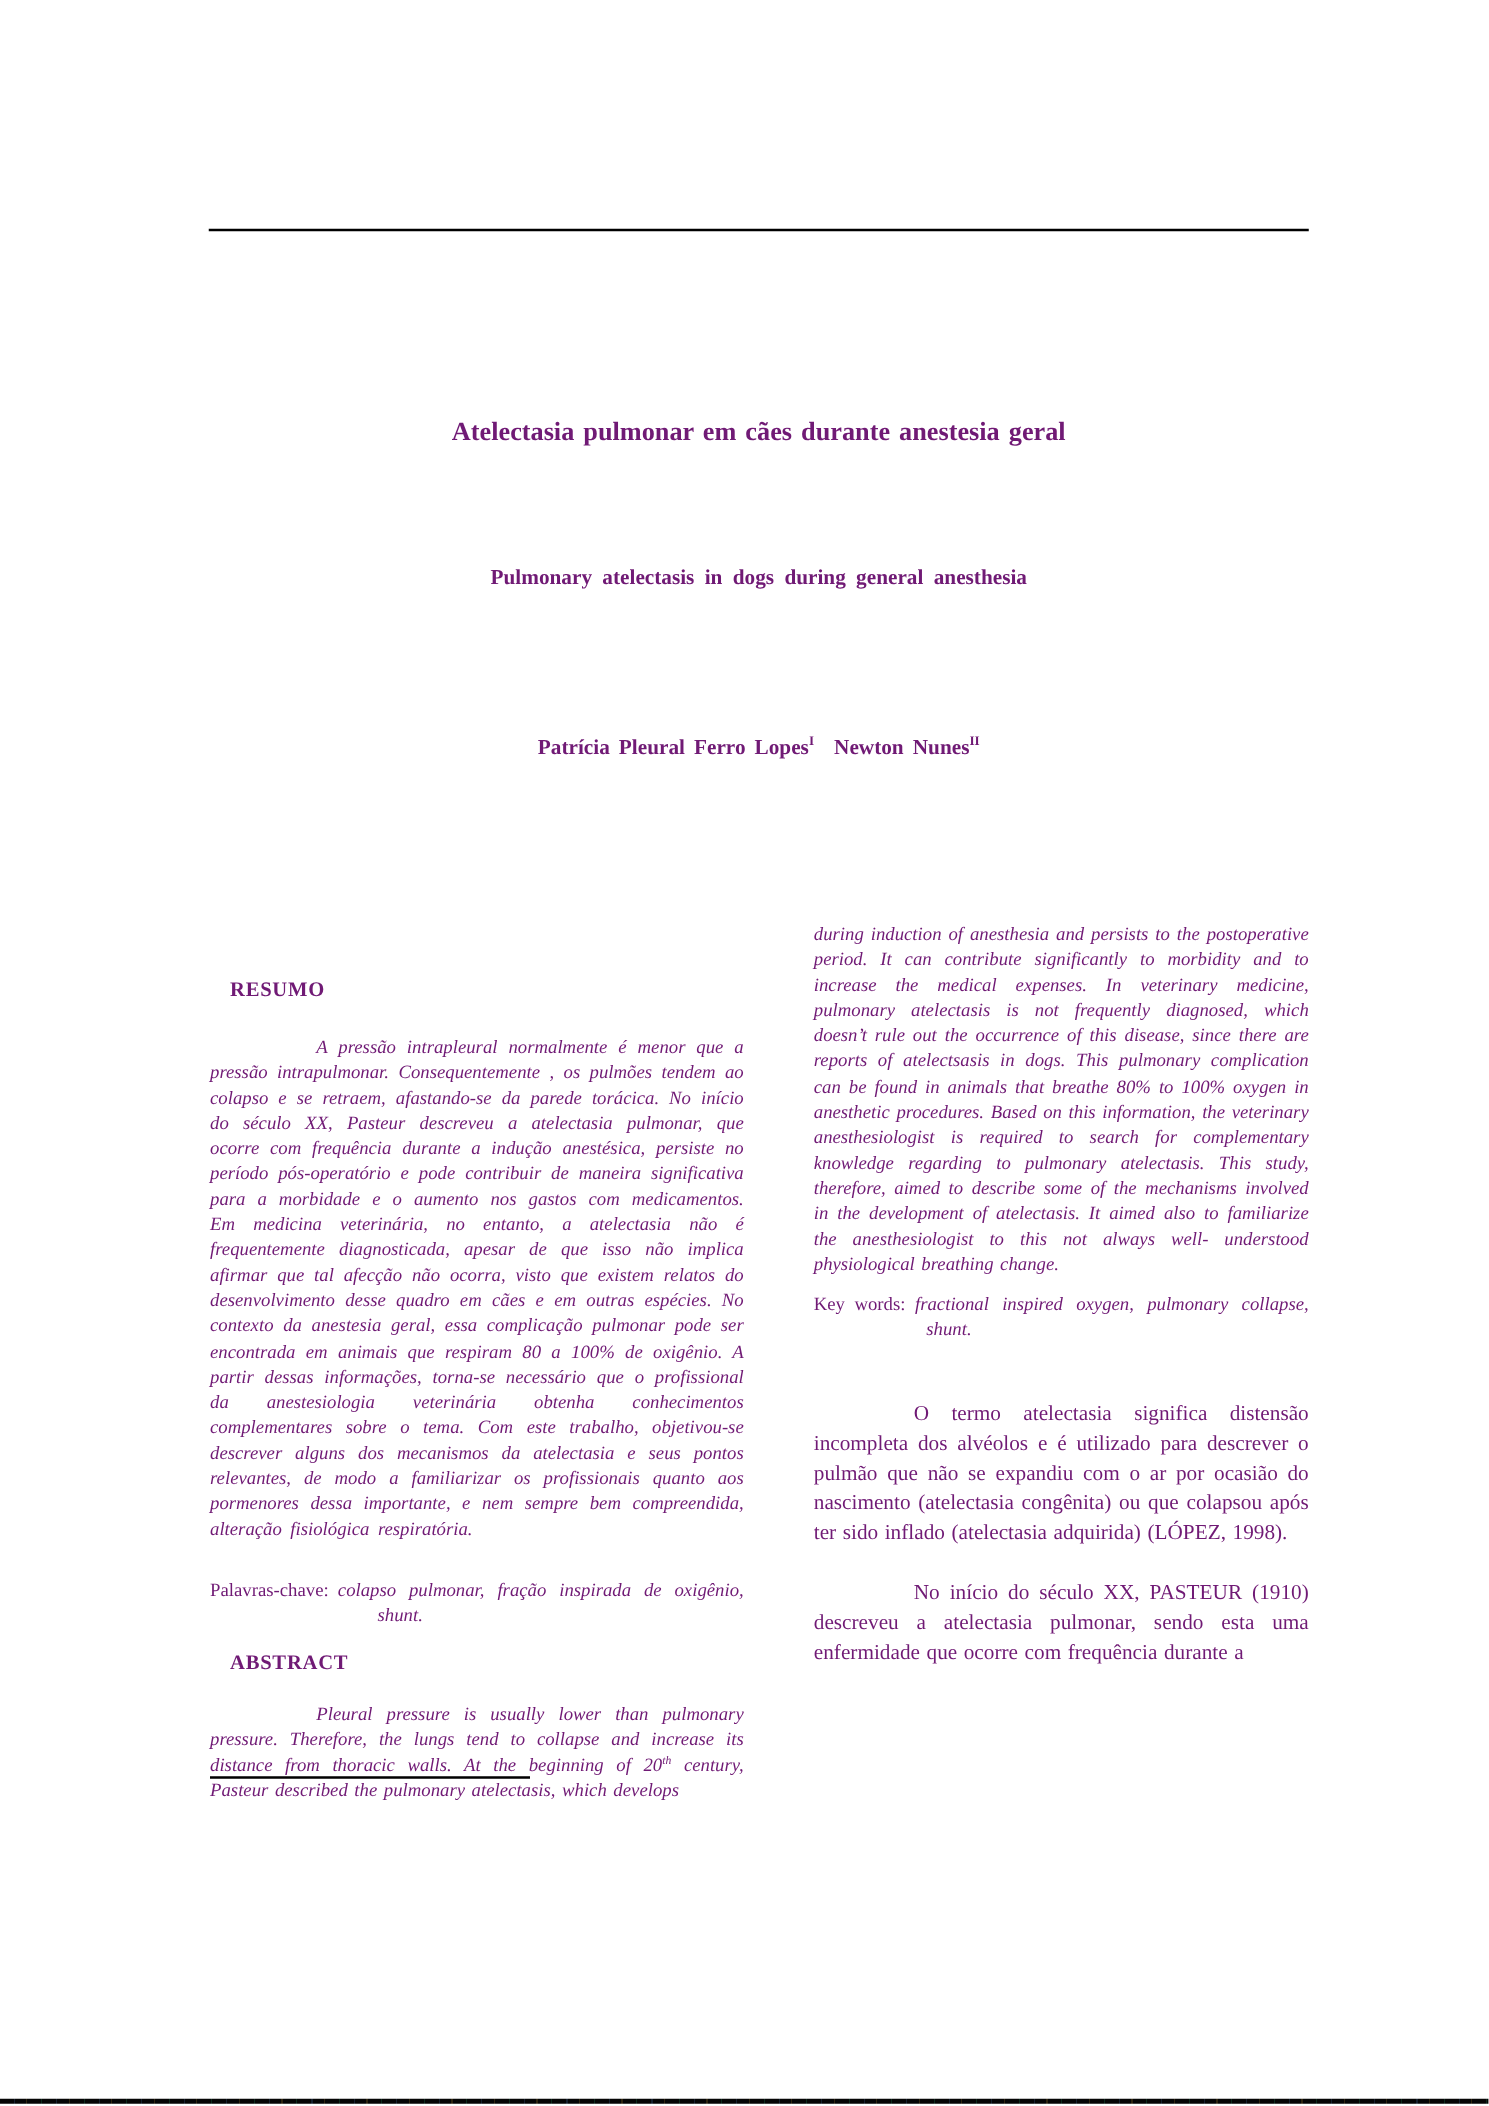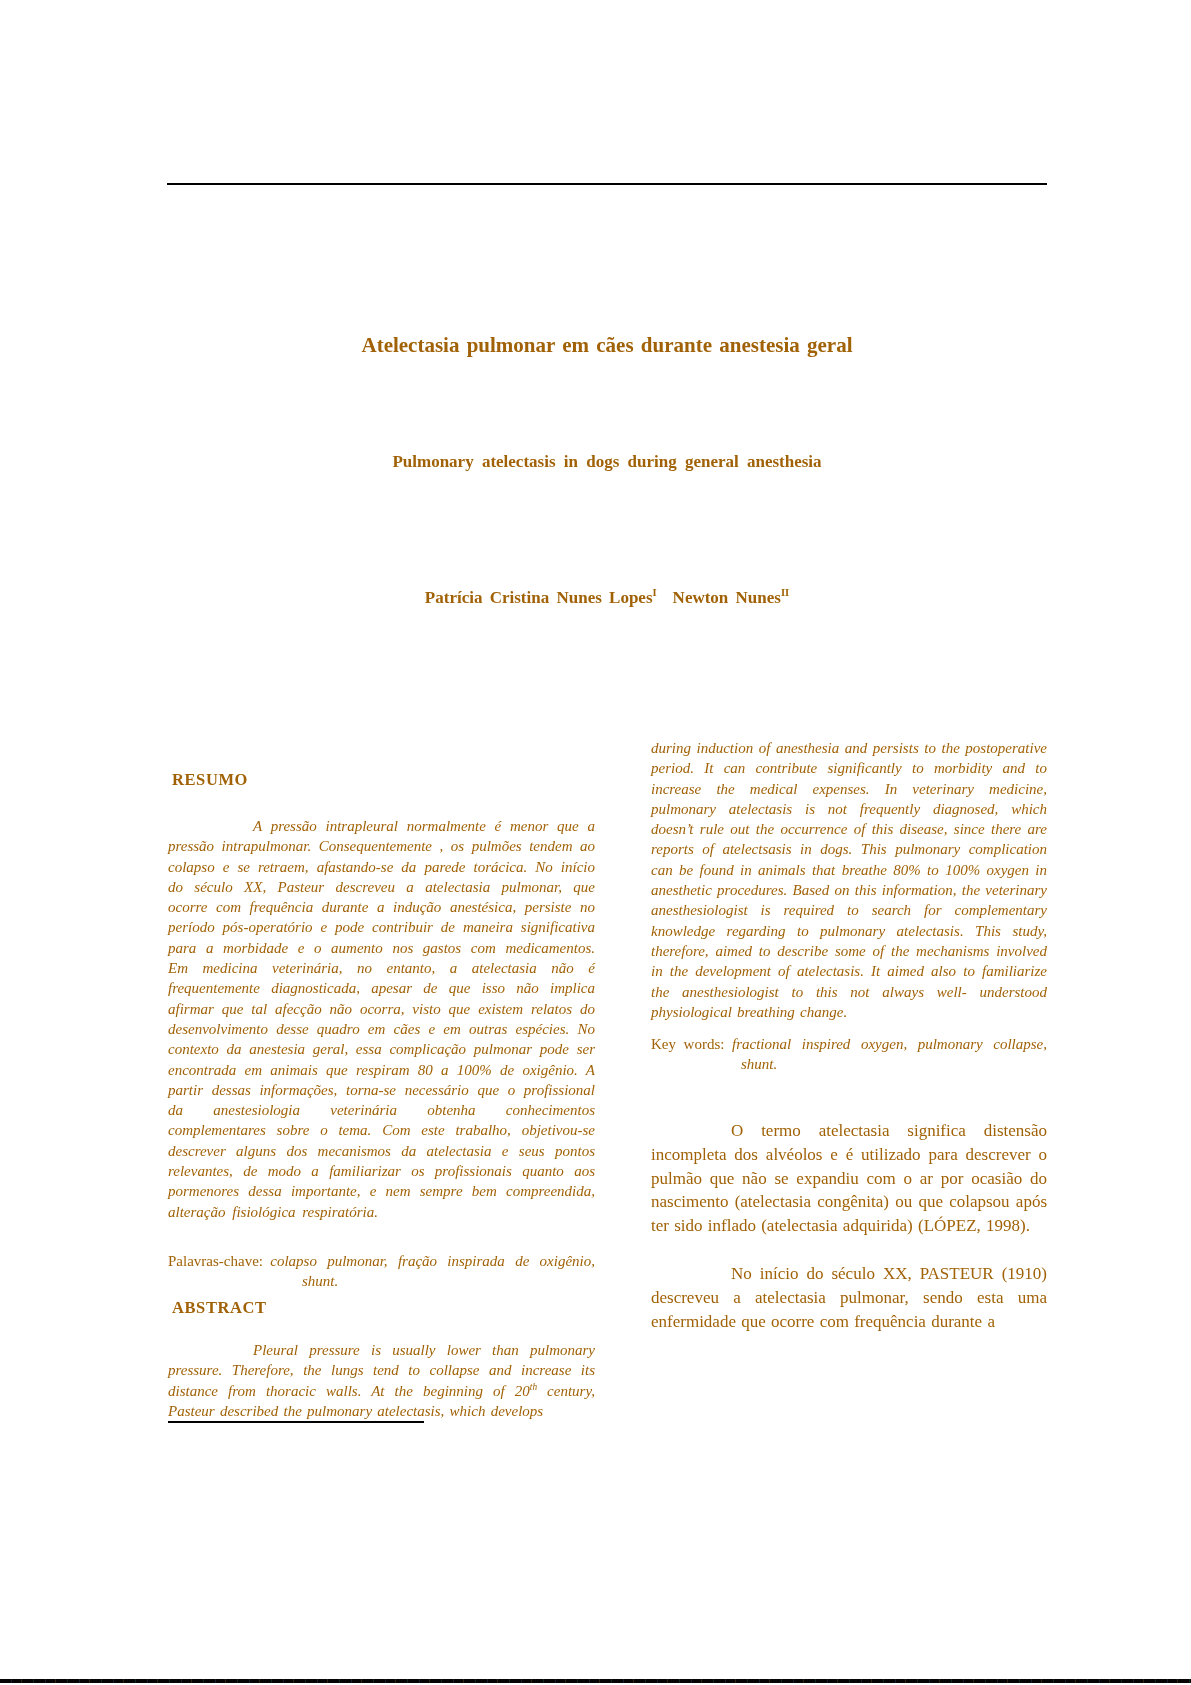--- a/index.html
+++ b/index.html
@@ -2,21 +2,21 @@
 <html><head>
 <meta charset="utf-8">
 <style>
   html, body { margin: 0; padding: 0; background: #ffffff; }
   .page {
     position: relative;
     width: 1191px;
     height: 1685px;
     background: #ffffff;
     font-family: "Liberation Serif", serif;
-    color: #a16207;
+    color: #701a75;
     overflow: hidden;
   }
 
   
   .top-rule {
     position: absolute;
     left: 167px; top: 183px;
     width: 880px; height: 2px;
     background: #000;
   }
@@ -37,21 +37,21 @@
   }
   .author-gap { display: inline-block; width: 16px; }
   sup { font-size: 62%; line-height: 0; }
 
   
   .col { position: absolute; }
   .col-left  { left: 168px; top: 766px; width: 427px; }
   .col-right { left: 651px; top: 738px; width: 396px; }
 
   .sec-heading {
-    margin: 4px; font-size: 16.5px; font-weight: bold;
+    margin: 16px; font-size: 16.5px; font-weight: bold;
     letter-spacing: 0.6px; line-height: 20px;
   }
   .resumo-heading   { margin-bottom: 26px; }
   .abstract-heading { margin-bottom: 22px; }
   .intro-heading    { font-size: 17.5px; margin-bottom: 28px; line-height: 25px; }
 
   .body-italic {
     margin: 0; font-style: italic; font-size: 15px;
     line-height: 20.3px; text-align: justify;
   }
@@ -95,21 +95,21 @@
 </head>
 <body>
 
 <div class="page">
 
   <div class="top-rule"></div>
 
   <div class="head-block">
     <h1 class="title-pt">Atelectasia pulmonar em cães durante anestesia geral</h1>
     <h2 class="title-en">Pulmonary atelectasis in dogs during general anesthesia</h2>
-    <p class="authors"><span>Patrícia Cristina Nunes Lopes</span><sup>I</sup><span class="author-gap"></span><span>Newton Nunes</span><sup>II</sup></p>
+    <p class="authors"><span>Patrícia Pleural Ferro Lopes</span><sup>I</sup><span class="author-gap"></span><span>Newton Nunes</span><sup>II</sup></p>
   </div>
 
   <div class="col col-left">
     <h3 class="sec-heading resumo-heading">RESUMO</h3>
     <p class="body-italic resumo-body">A pressão intrapleural normalmente é menor que a pressão intrapulmonar. Consequentemente , os pulmões tendem ao colapso e se retraem, afastando-se da parede torácica. No início do século XX, Pasteur descreveu a atelectasia pulmonar, que ocorre com frequência durante a indução anestésica, persiste no período pós-operatório e pode contribuir de maneira significativa para a morbidade e o aumento nos gastos com medicamentos. Em medicina veterinária, no entanto, a atelectasia não é frequentemente diagnosticada, apesar de que isso não implica afirmar que tal afecção não ocorra, visto que existem relatos do desenvolvimento desse quadro em cães e em outras espécies. No contexto da anestesia geral, essa complicação pulmonar pode ser encontrada em animais que respiram 80 a 100% de oxigênio. A partir dessas informações, torna-se necessário que o profissional da anestesiologia veterinária obtenha conhecimentos complementares sobre o tema. Com este trabalho, objetivou-se descrever alguns dos mecanismos da atelectasia e seus pontos relevantes, de modo a familiarizar os profissionais quanto aos pormenores dessa importante, e nem sempre bem compreendida, alteração fisiológica respiratória.</p>
     <p class="kw kw-left"><b class="kw-label">Palavras-chave:</b><span class="kw-value">colapso pulmonar, fração inspirada de oxigênio, shunt.</span></p>
     <h3 class="sec-heading abstract-heading">ABSTRACT</h3>
     <p class="body-italic abstract-body"><span>Pleural pressure is usually lower than pulmonary pressure. Therefore, the lungs tend to collapse and increase its distance from thoracic walls. At the beginning of 20</span><sup>th</sup><span> century, Pasteur described the pulmonary atelectasis, which develops</span></p>
   </div>
 

